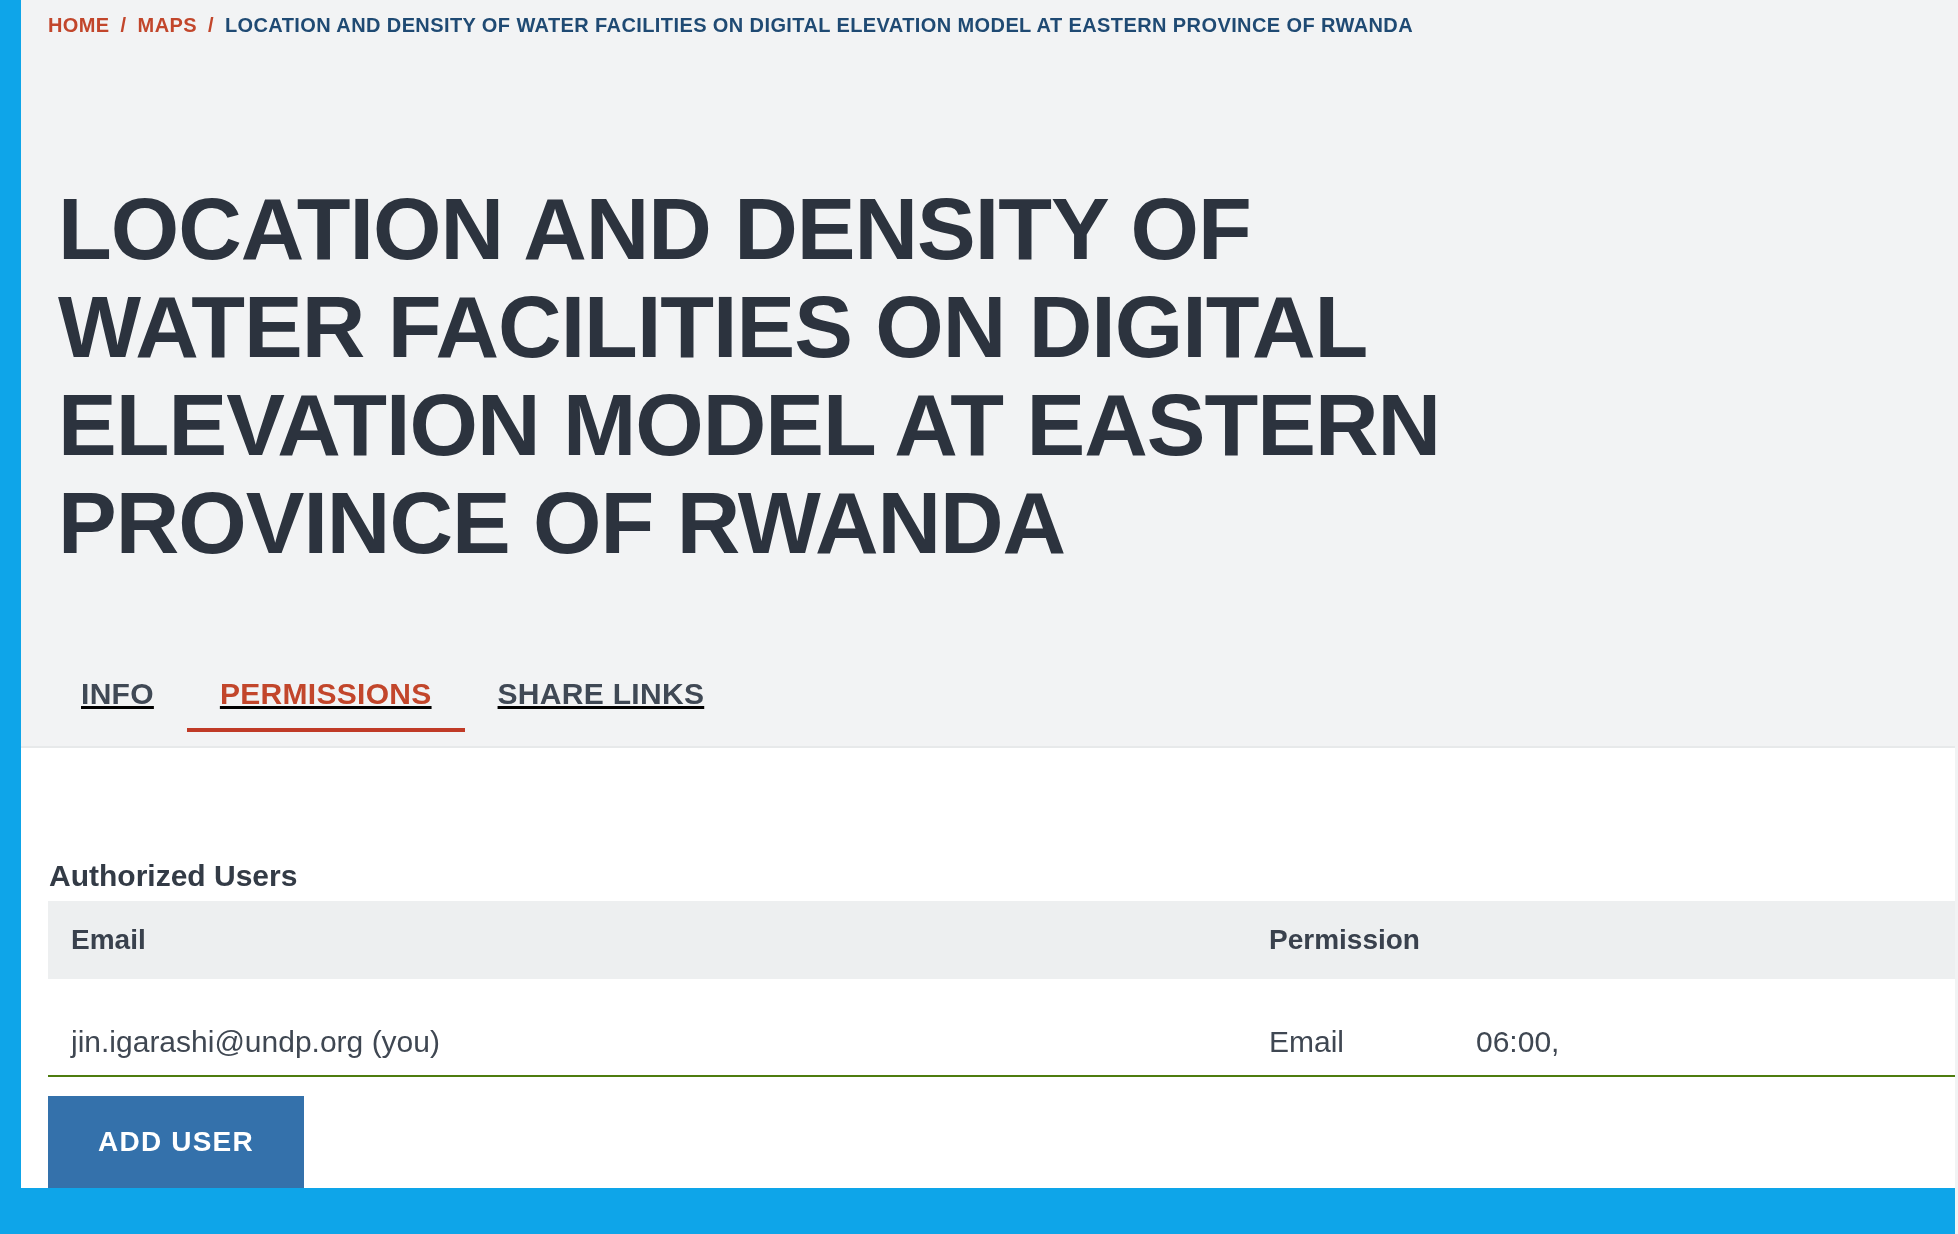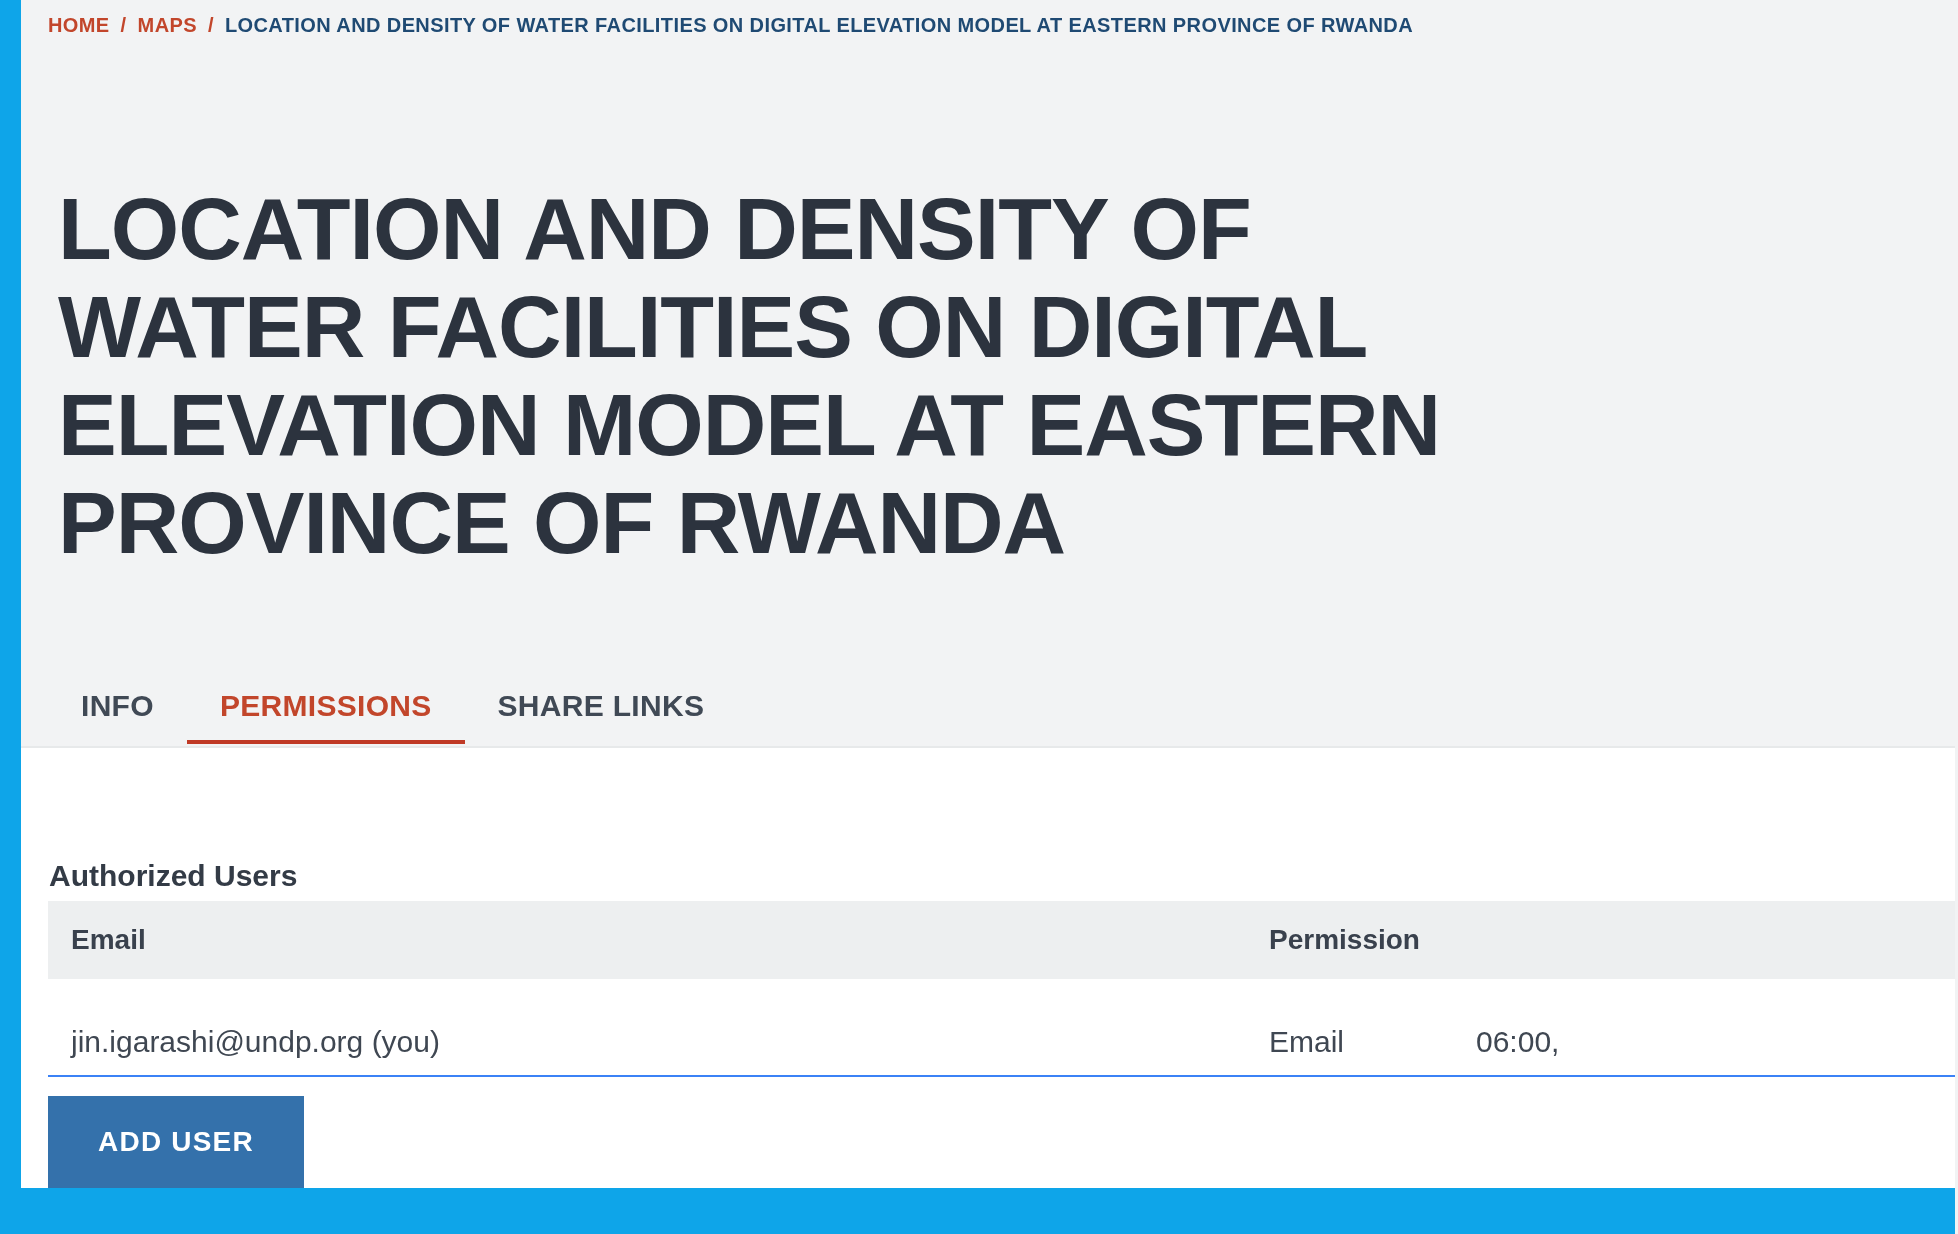--- a/index.html
+++ b/index.html
@@ -66,25 +66,26 @@
     line-height: 98px;
     font-weight: 700;
     letter-spacing: -1px;
     color: #2c333e;
   }
 
   
   .tabs {
     position: absolute;
     left: 27px;
-    bottom: 4px;
+    bottom: 16px;
     display: flex;
     list-style: none;
     margin: 0;
     padding: 0;
+    text-decoration: underline;
   }
   .tab {
     box-sizing: border-box;
     padding: 12px 33px 19px;
     font-size: 30px;
     line-height: 30px;
     font-weight: 700;
     letter-spacing: 0.3px;
     color: #404955;
     border-bottom: 4px solid transparent;
@@ -123,21 +124,21 @@
     background: #edeff0;
     height: 78px;
     align-items: center;
     font-size: 28px;
     font-weight: 700;
     color: #39414d;
   }
   .t-cell { padding-left: 23px; box-sizing: border-box; }
   .t-body {
     padding: 30px 0 9px;
-    border-bottom: 2px solid #3b82f6;
+    border-bottom: 2px solid #4d7c0f;
     font-size: 30px;
     line-height: 48px;
     font-weight: 400;
     color: #3f4752;
     align-items: start;
   }
   .modified-line { display: block; }
 
   .add-user-btn {
     display: flex;

